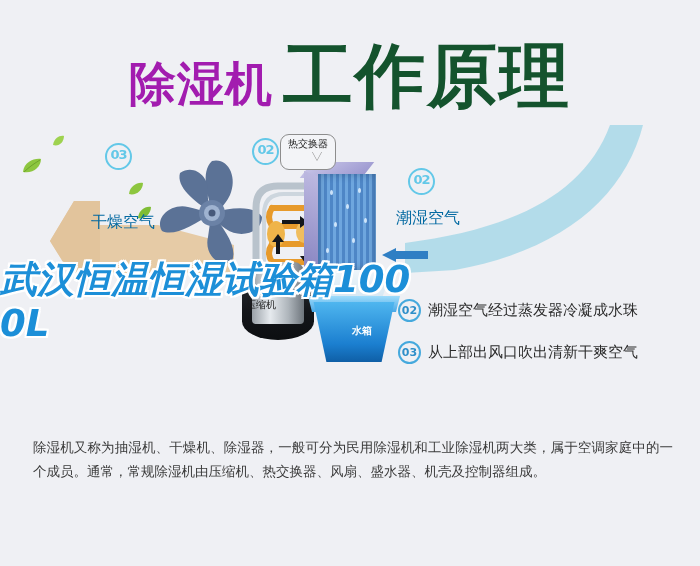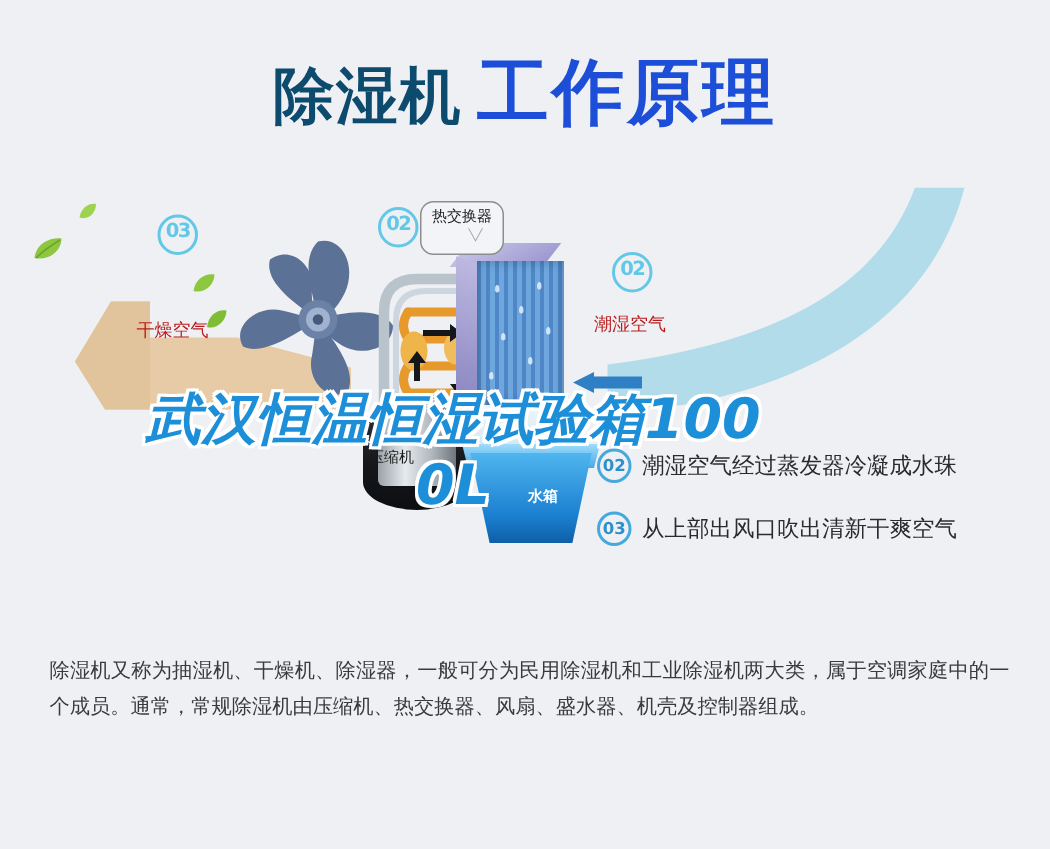--- a/index.html
+++ b/index.html
@@ -11,25 +11,25 @@
     position:relative;
   }
   #page{position:relative;width:700px;height:566px;}
 
   
   .title-wrap{
     position:absolute;left:0;top:30px;width:700px;
     text-align:center;white-space:nowrap;
   }
   .title-a{
-    font-size:41px;font-weight:700;color:#0c4a6e;letter-spacing:1px;
+    font-size:47px;font-weight:700;color:#a21caf;letter-spacing:1px;
     font-family:"DejaVu Sans","Liberation Sans",sans-serif;
   }
   .title-b{
-    font-size:48px;font-weight:700;color:#1d4ed8;letter-spacing:2px;margin-left:10px;
+    font-size:70px;font-weight:700;color:#14532d;letter-spacing:2px;margin-left:10px;
     font-family:"DejaVu Sans","Liberation Sans",sans-serif;
   }
 
   
   #stage{position:absolute;left:0;top:120px;width:700px;height:280px;}
 
   
   .humid-band{position:absolute;left:395px;top:5px;width:250px;height:150px;}
 
   
@@ -126,27 +126,27 @@
   
   .marker{
     position:absolute;font-size:17px;font-weight:700;color:#63c8e8;
     letter-spacing:-1px;font-family:"DejaVu Sans","Liberation Sans",sans-serif;
   }
   .marker .ring{
     display:inline-block;border:2px solid #63c8e8;border-radius:50%;
     width:23px;height:23px;line-height:20px;text-align:center;font-size:13px;
   }
   .air-label{
-    position:absolute;font-size:12px;color:#b91c1c;white-space:nowrap;
+    position:absolute;font-size:16px;color:#0369a1;white-space:nowrap;
     font-family:"DejaVu Sans","Liberation Sans",sans-serif;
   }
 
   
   .watermark{
-    position:absolute;left:0;top:258px;width:604px;text-align:center;
+    position:absolute;left:0;top:258px;width:604px;text-align:left;
     pointer-events:none;z-index:40;
   }
   .wm-line{
     font-family:"DejaVu Sans","Liberation Sans",sans-serif;
     font-size:37px;font-weight:700;font-style:italic;letter-spacing:0px;
     color:#1c8fd8;line-height:44px;
     -webkit-text-stroke:3px #ffffff;
     paint-order:stroke fill;
     text-shadow:
       2px 0 0 #fff,-2px 0 0 #fff,0 2px 0 #fff,0 -2px 0 #fff,

